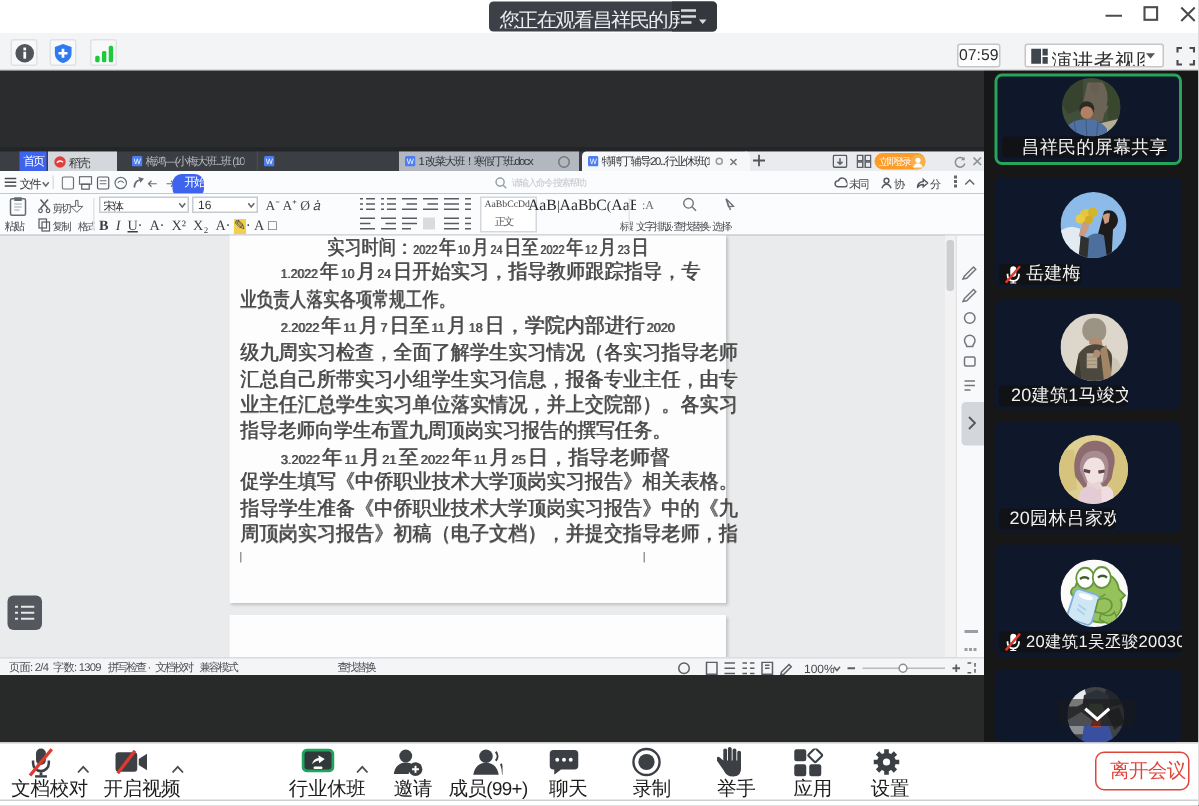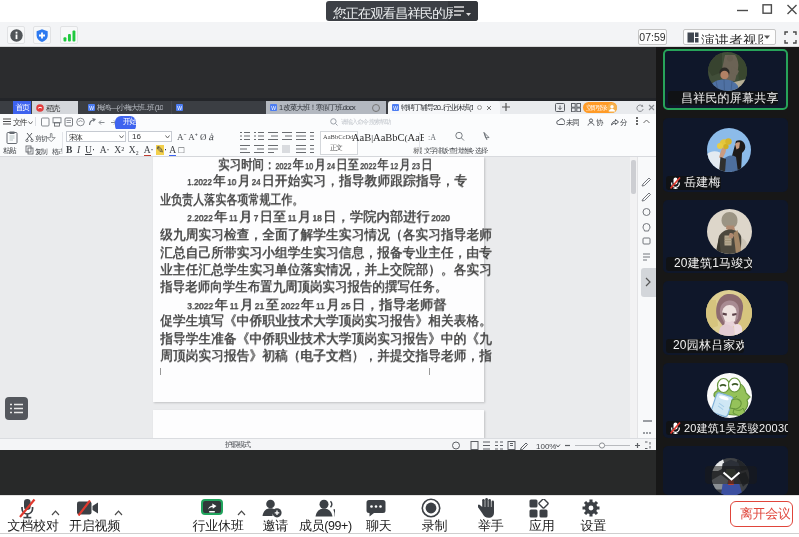--- a/index.html
+++ b/index.html
@@ -294,21 +294,22 @@
       </g>
     </svg>
 <div class="ab" style="left:641px;top:268px;width:15px;height:29px;background:#d3d6da;border-radius:3px 0 0 3px"></div>
 <svg class="ab" style="left:645px;top:277px" width="6" height="10" viewBox="0 0 6 10">
       <path d="M1 1l4 4-4 4" stroke="#555" fill="none" stroke-width="1.2"></path>
     </svg>
 <div class="ab" style="left:643px;top:420px;width:9px;height:2px;background:#9a9da2"></div>
 <div class="ab" style="left:643px;top:432px;width:2px;height:2px;background:#9a9da2;box-shadow:3px 0 #9a9da2,6px 0 #9a9da2"></div>
 
 <div class="ab" style="left:0;top:438px;width:656px;height:12px;background:#f4f5f7;border-top:1px solid #dadce0"></div>
-<div class="ab" style="left:225px;top:440px;width:60px;height:9px;font-size:7.5px;letter-spacing:-1.3px;color:#4c4f54;white-space:nowrap;overflow:hidden">护眼模式</div>
+<div class="ab" style="left:6px;top:440px;width:240px;height:9px;font-size:7.5px;letter-spacing:-0.5px;color:#4c4f54;white-space:nowrap;overflow:hidden">页面: 2/4&nbsp;&nbsp;字数: 1309&nbsp;&nbsp;&nbsp;<span style="letter-spacing:-1.3px">拼写检查</span> ·&nbsp;&nbsp;<span style="letter-spacing:-1.3px">文档校对</span>&nbsp;&nbsp;&nbsp;<span style="letter-spacing:-1.3px">兼容模式</span></div>
+<div class="ab" style="left:225px;top:440px;width:60px;height:9px;font-size:7.5px;letter-spacing:-1.3px;color:#4c4f54;white-space:nowrap;overflow:hidden">查找替换</div>
 <svg class="ab" style="left:452px;top:440.5px" width="200" height="9" viewBox="0 0 200 9">
 <g stroke="#5c5f64" fill="none">
 <circle cx="4" cy="4.5" r="3.5"></circle>
 <rect x="19" y="0.5" width="7" height="8"></rect>
         <path d="M31 1h7M31 4.5h7M31 8h7M43 1h3M48 1h3M43 4.5h3M48 4.5h3M43 8h3M48 8h3"></path>
         <rect x="56" y="0.5" width="7" height="8"></rect>
         <path d="M58 2.5h3M58 4.5h3"></path>
         <path d="M69 7l5-5 1.5 1.5-5 5-2 .5z"></path>
 </g>
 <text x="84" y="7.5" font-size="8" fill="#44474c" font-family="Liberation Sans">100%</text>

